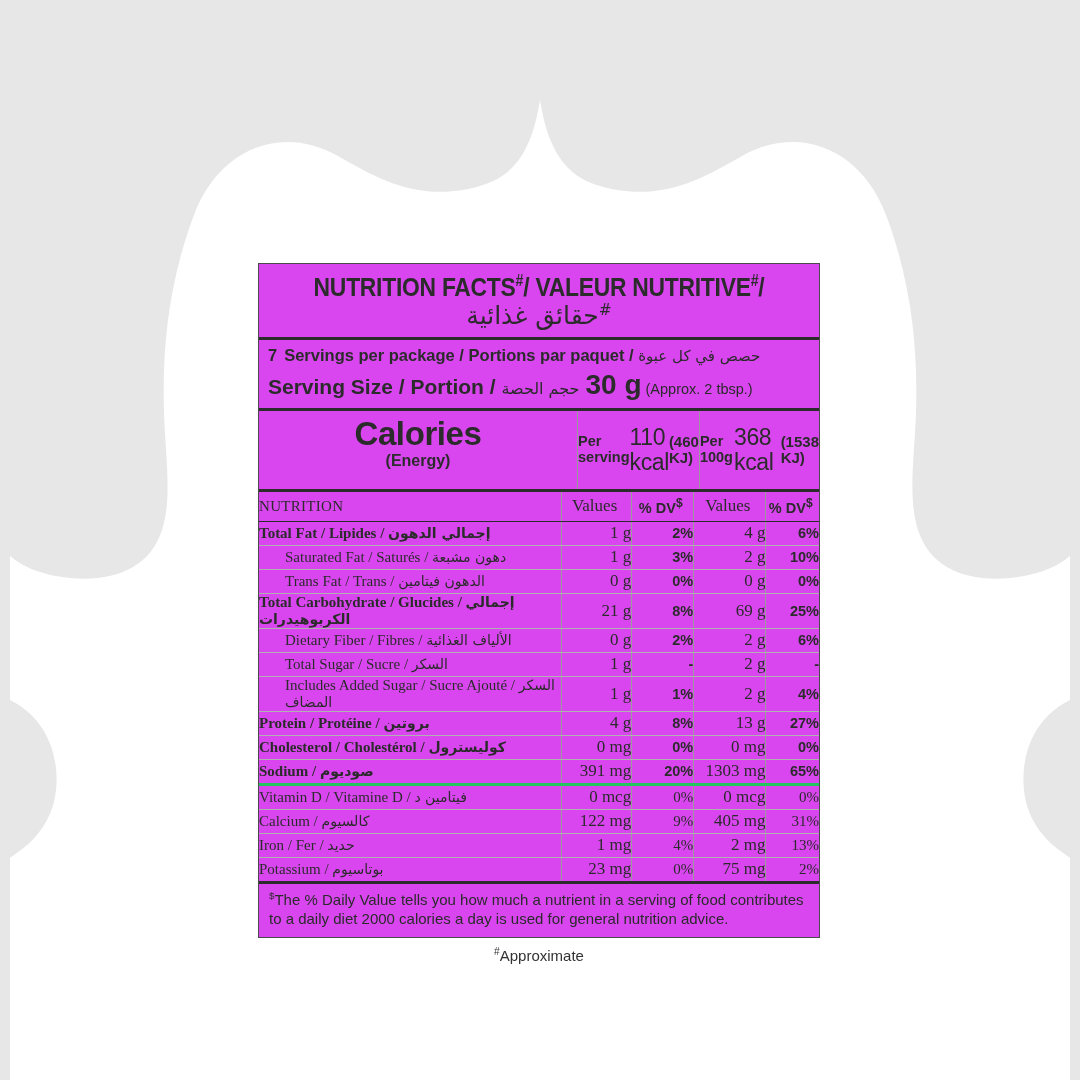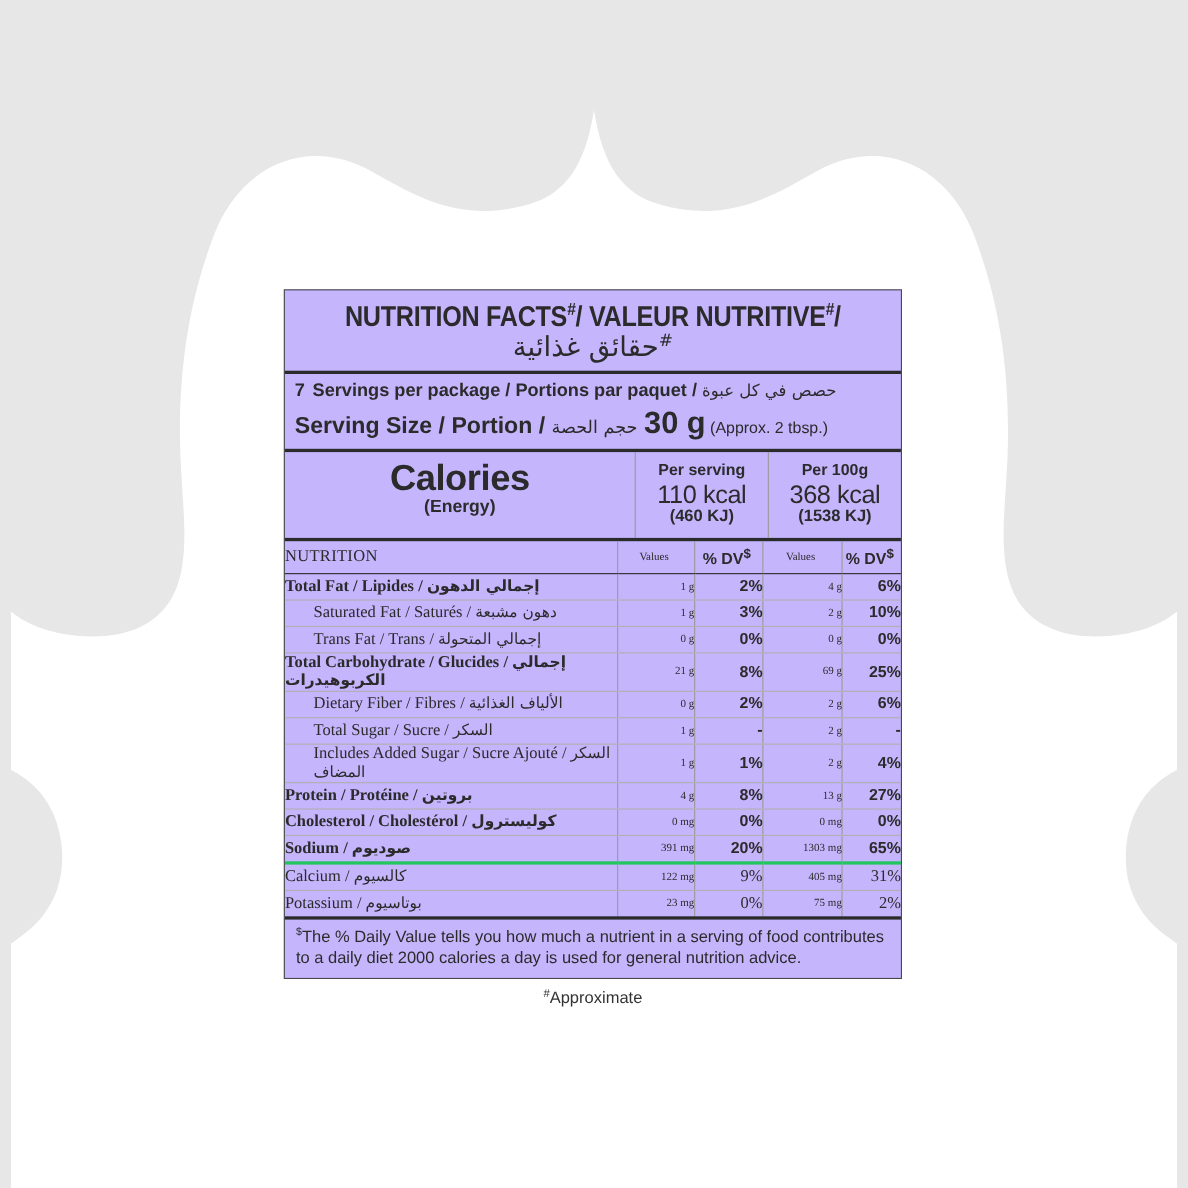--- a/index.html
+++ b/index.html
@@ -26,21 +26,21 @@
   
   #label-wrap {
     position: absolute;
     left: 258px;
     top: 263px;
     width: 562px;
   }
 
   .panel {
     border: 1.5px solid #4a4a4a;
-    background: #c4b5fd;
+    background: #d946ef;
     box-sizing: border-box;
   }
 
   
   .title-block {
     padding: 9px 8px 7px 8px;
     text-align: center;
     border-bottom: 3px solid #2b2b2b;
   }
   .title-en {
@@ -133,21 +133,20 @@
   }
   .cal-energy {
     font-size: 16px;
     font-weight: bold;
     color: #2b2b2b;
     margin-top: 2px;
   }
   .cal-col {
     flex: 1 1 0;
     display: flex;
-    flex-direction: column;
     justify-content: center;
     align-items: center;
     line-height: 1.08;
   }
   .cal-col + .cal-col { border-left: 1px solid #9a9a9a; }
   .cal-head {
     font-size: 14.5px;
     font-weight: bold;
     color: #2b2b2b;
   }
@@ -185,21 +184,21 @@
     text-align: left;
     padding: 4px 6px 4px 9px;
     font-family: "Liberation Serif", serif;
     font-size: 15px;
     height: 23px;
   }
   td.num, th.num {
     text-align: right;
     padding: 4px 9px 4px 4px;
     font-family: "Liberation Serif", serif;
-    font-size: 10px;
+    font-size: 17px;
     border-left: 1px solid #9a9a9a;
     white-space: nowrap;
   }
   td.dv, th.dv {
     text-align: right;
     padding: 4px 9px 4px 4px;
     font-family: "Liberation Sans", sans-serif;
     font-size: 14.5px;
     font-weight: bold;
     border-left: 1px solid #9a9a9a;
@@ -351,21 +350,21 @@
             <td class="dv">6%</td>
           </tr>
           <tr>
             <td class="param ind1"><span>Saturated Fat</span> / <span>Saturés</span> / <span class="ar-inline">دهون مشبعة</span></td>
             <td class="num">1 g</td>
             <td class="dv">3%</td>
             <td class="num">2 g</td>
             <td class="dv">10%</td>
           </tr>
           <tr>
-            <td class="param ind1"><span>Trans Fat</span> / <span>Trans</span> / <span class="ar-inline">إجمالي المتحولة</span></td>
+            <td class="param ind1"><span>Trans Fat</span> / <span>Trans</span> / <span class="ar-inline">الدهون فيتامين</span></td>
             <td class="num">0 g</td>
             <td class="dv">0%</td>
             <td class="num">0 g</td>
             <td class="dv">0%</td>
           </tr>
           <tr>
             <td class="param bold"><span>Total Carbohydrate</span> / <span>Glucides</span> / <span class="ar-inline">إجمالي الكربوهيدرات</span></td>
             <td class="num">21 g</td>
             <td class="dv">8%</td>
             <td class="num">69 g</td>
@@ -407,26 +406,40 @@
             <td class="dv">0%</td>
           </tr>
           <tr class="thick-after">
             <td class="param bold"><span>Sodium</span> / <span class="ar-inline">صوديوم</span></td>
             <td class="num">391 mg</td>
             <td class="dv">20%</td>
             <td class="num">1303 mg</td>
             <td class="dv">65%</td>
           </tr>
           <tr class="vit">
+            <td class="param"><span>Vitamin D</span> / <span>Vitamine D</span> / <span class="ar-inline">فيتامين د</span></td>
+            <td class="num">0 mcg</td>
+            <td class="dv">0%</td>
+            <td class="num">0 mcg</td>
+            <td class="dv">0%</td>
+          </tr>
+          <tr class="vit">
             <td class="param"><span>Calcium</span> / <span class="ar-inline">كالسيوم</span></td>
             <td class="num">122 mg</td>
             <td class="dv">9%</td>
             <td class="num">405 mg</td>
             <td class="dv">31%</td>
           </tr>
+          <tr class="vit">
+            <td class="param"><span>Iron</span> / <span>Fer</span> / <span class="ar-inline">حديد</span></td>
+            <td class="num">1 mg</td>
+            <td class="dv">4%</td>
+            <td class="num">2 mg</td>
+            <td class="dv">13%</td>
+          </tr>
           <tr class="vit last-row">
             <td class="param"><span>Potassium</span> / <span class="ar-inline">بوتاسيوم</span></td>
             <td class="num">23 mg</td>
             <td class="dv">0%</td>
             <td class="num">75 mg</td>
             <td class="dv">2%</td>
           </tr>
         </tbody>
     </table>
 

